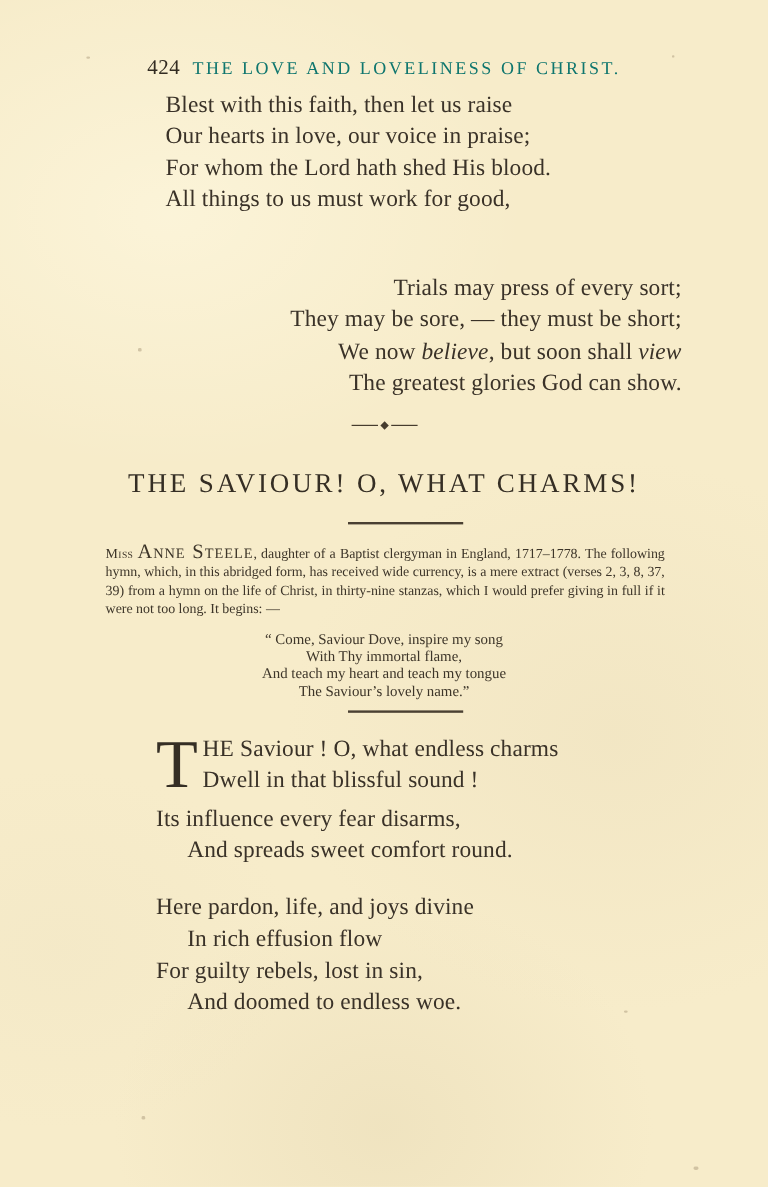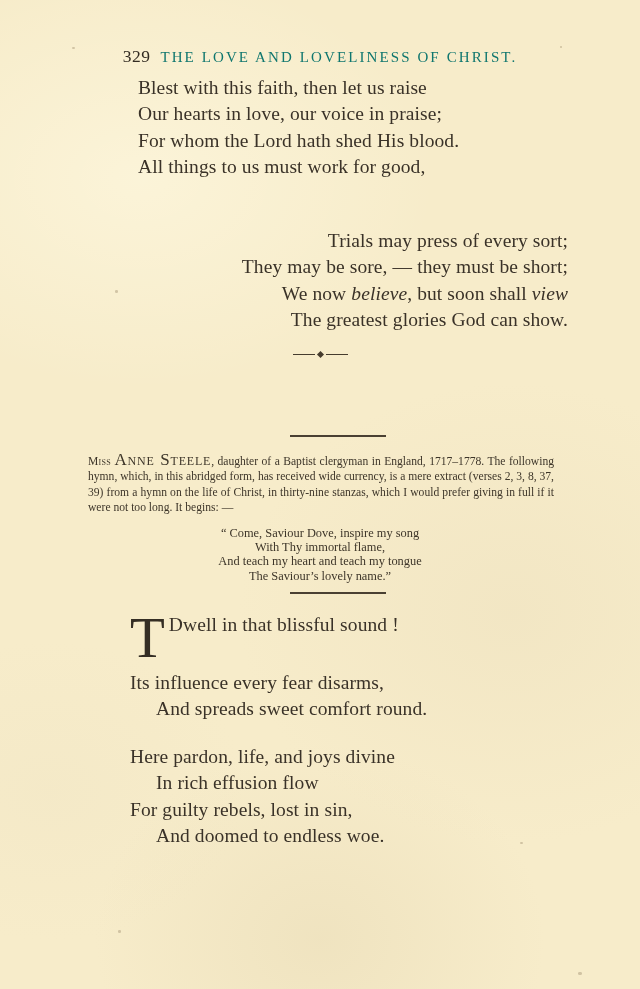--- a/index.html
+++ b/index.html
@@ -199,21 +199,21 @@
   }
 </style>
 </head>
 <body>
 
 <div class="page">
 
   <div class="paper-texture"></div>
 
   <div class="running-head">
-    <span class="folio">329</span><span class="head-title">THE LOVE AND LOVELINESS OF CHRIST.</span>
+    <span class="folio">424</span><span class="head-title">THE LOVE AND LOVELINESS OF CHRIST.</span>
   </div>
 
   <div class="verse-block" id="stanza-a">
     <div class="verse-line">Blest with this faith, then let us raise</div>
     <div class="verse-line">Our hearts in love, our voice in praise;</div>
     <div class="verse-line">For whom the Lord hath shed His blood.</div>
     <div class="verse-line">All things to us must work for good,</div>
   </div>
 
   <div class="verse-block" id="stanza-b">
@@ -222,37 +222,39 @@
     <div class="verse-line"><span>We now </span><em>believe</em><span>, but soon shall </span><em>view</em></div>
     <div class="verse-line">The greatest glories God can show.</div>
   </div>
 
   <div class="ornament">
     <span class="bar"></span>
     <span class="lozenge"></span>
     <span class="bar"></span>
   </div>
 
+  <div class="hymn-title">THE SAVIOUR! O, WHAT CHARMS!</div>
 
   <div class="short-rule" id="rule-above-note"></div>
 
   <div class="note"><span class="sc-small">Miss</span> <span class="sc-name">Anne Steele</span><span>, daughter of a Baptist clergyman in England, 1717–1778. The following hymn, which, in this abridged form, has received wide currency, is a mere extract (verses 2, 3, 8, 37, 39) from a hymn on the life of Christ, in thirty-nine stanzas, which I would prefer giving in full if it were not too long.   It begins: —</span></div>
 
   <div class="incipit">
     <div class="q-line">“ Come, Saviour Dove, inspire my song</div>
     <div class="q-line">With Thy immortal flame,</div>
     <div class="q-line">And teach my heart and teach my tongue</div>
     <div class="q-line">The Saviour’s lovely name.”</div>
   </div>
 
   <div class="short-rule" id="rule-below-note"></div>
 
   <div class="hymn-body">
     <div class="dropcap-stanza">
       <span class="dropcap">T</span>
+      <div class="hymn-line after-dropcap-1">HE Saviour ! O, what endless charms</div>
       <div class="hymn-line after-dropcap-2">Dwell in that blissful sound !</div>
     </div>
     <div class="hymn-line">Its influence every fear disarms,</div>
     <div class="hymn-line indent-1">And spreads sweet comfort round.</div>
   </div>
 
   <div class="hymn-stanza-2">
     <div class="hymn-line">Here pardon, life, and joys divine</div>
     <div class="hymn-line indent-1">In rich effusion flow</div>
     <div class="hymn-line">For guilty rebels, lost in sin,</div>

